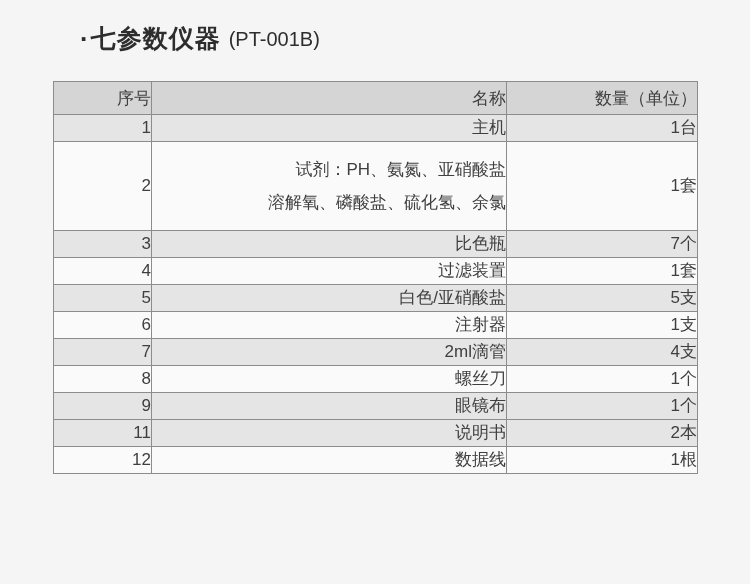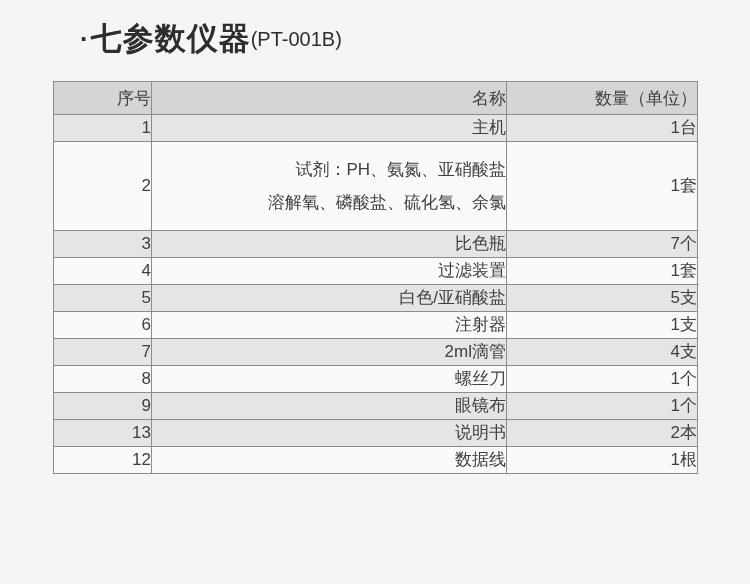--- a/index.html
+++ b/index.html
@@ -26,29 +26,30 @@
     white-space:nowrap;
     color:var(--title-text);
   }
   .title-bullet{
     font-size:26px;
     font-weight:bold;
     vertical-align:middle;
     margin-right:2px;
   }
   .title-name{
-    font-size:31px;
+    font-size:25px;
     font-weight:bold;
     letter-spacing:1px;
     vertical-align:middle;
+    font-family:Liberation Serif, serif;
   }
   .title-model{
     font-size:20px;
     font-weight:500;
-    margin-left:0;
+    margin-left:8px;
     vertical-align:middle;
   }
   table.packing{
     margin:27px 0 0 53px;
     width:644px;
     border-collapse:collapse;
     table-layout:fixed;
   }
   col.c-no{width:98px;}
   col.c-name{width:355px;}
@@ -134,21 +135,21 @@
       <td>8</td>
       <td>螺丝刀</td>
       <td>1个</td>
     </tr>
     <tr class="r-odd">
       <td>9</td>
       <td>眼镜布</td>
       <td>1个</td>
     </tr>
     <tr class="r-odd">
-      <td>13</td>
+      <td>11</td>
       <td>说明书</td>
       <td>2本</td>
     </tr>
     <tr class="r-even">
       <td>12</td>
       <td>数据线</td>
       <td>1根</td>
     </tr>
   </tbody>
 </table>

